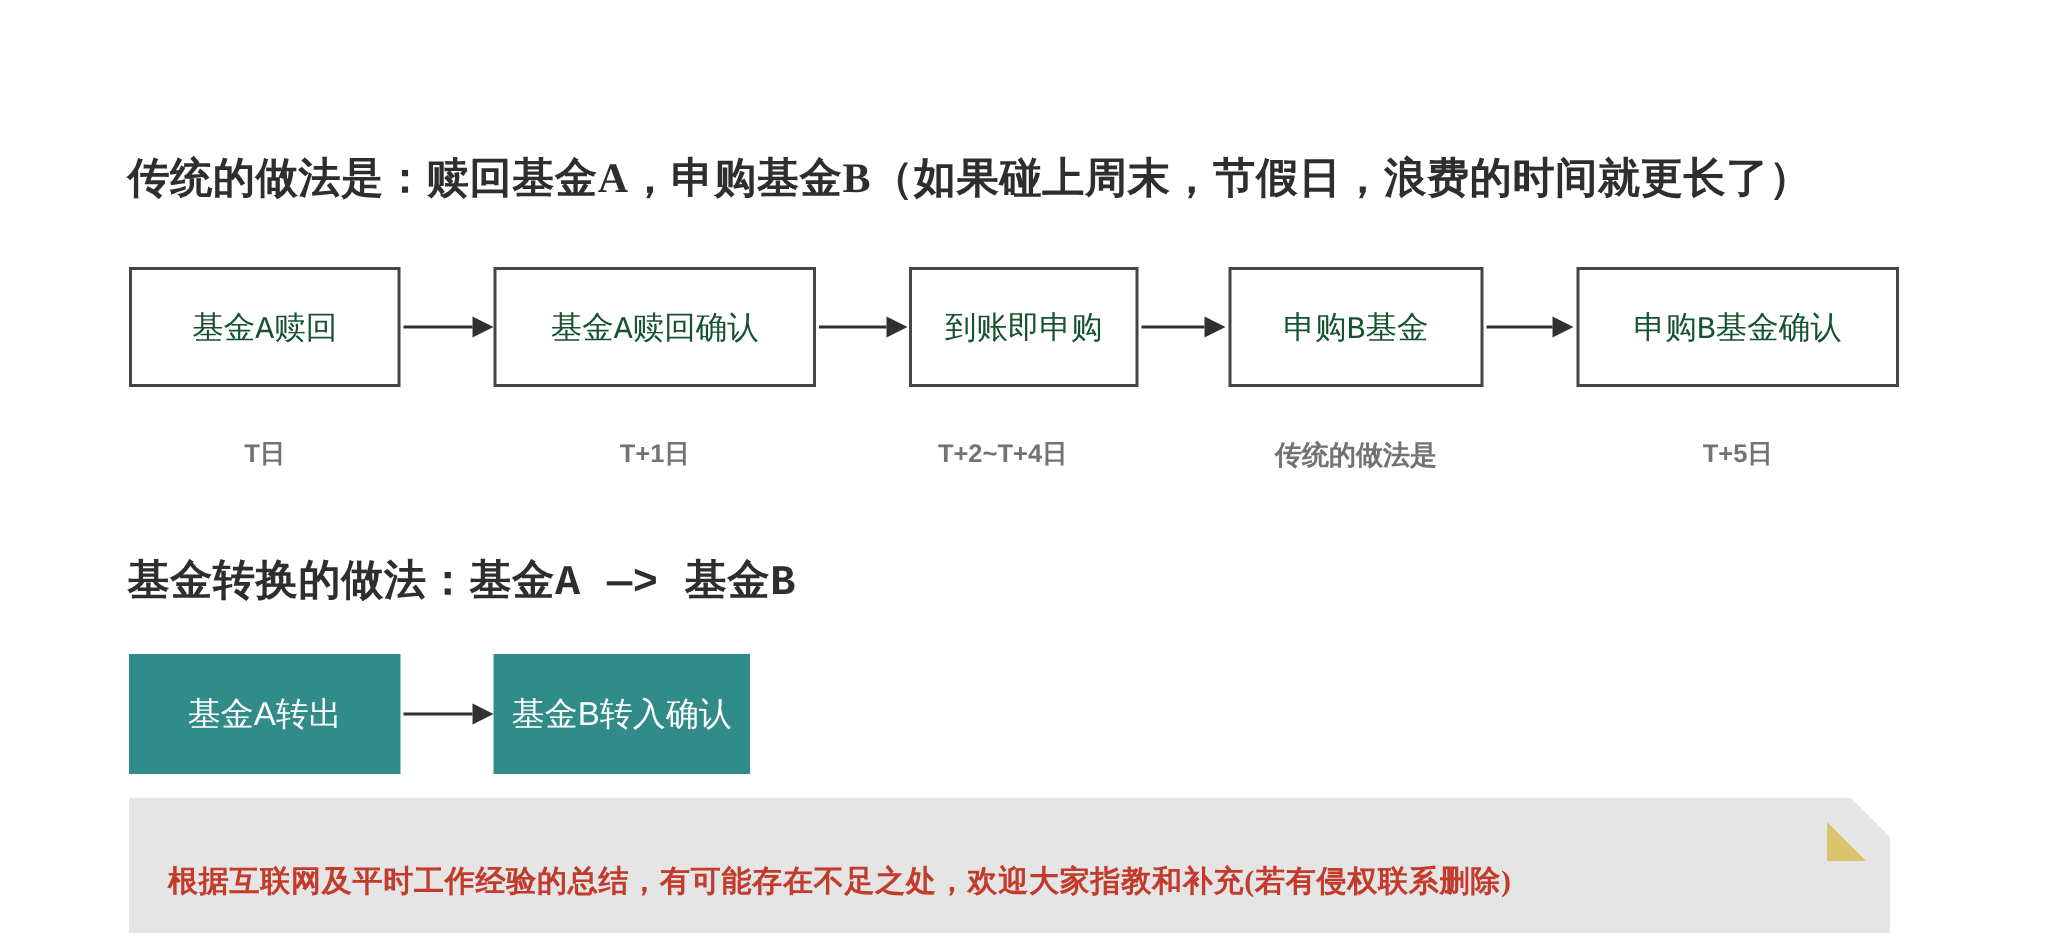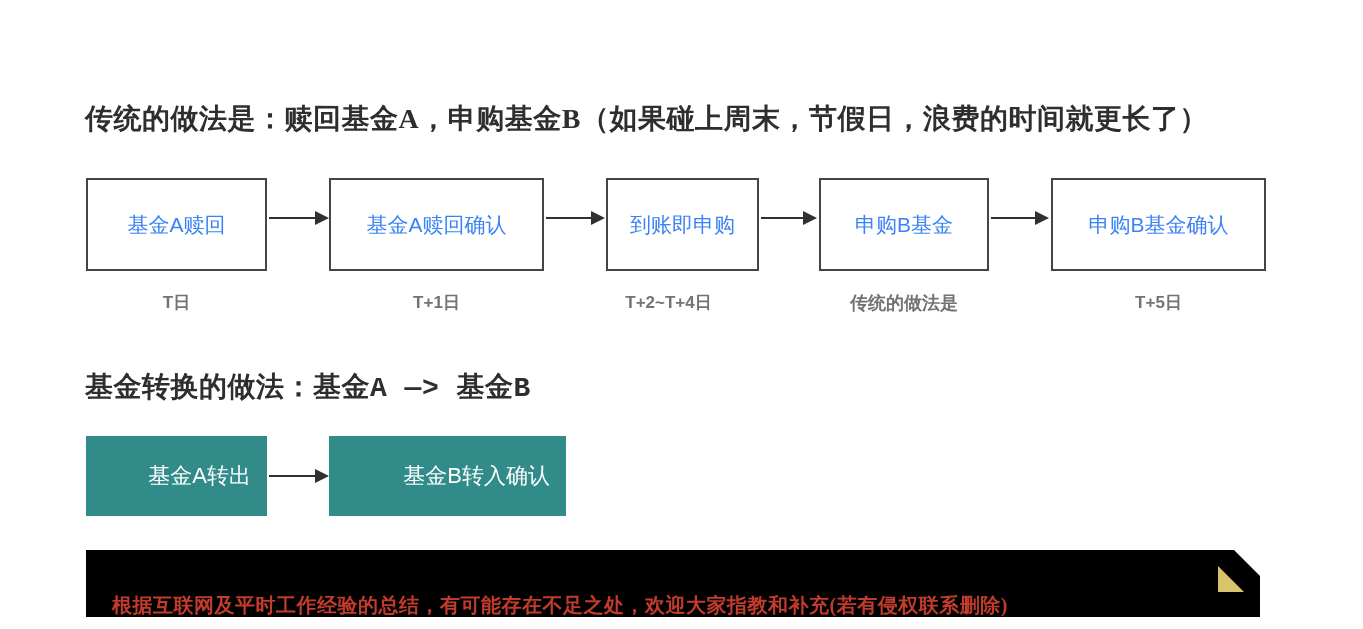--- a/index.html
+++ b/index.html
@@ -14,29 +14,30 @@
     font-size: 28px;
     color: #2e2e2e;
     white-space: nowrap;
     letter-spacing: 0.5px;
   }
   .title-1 { top: 52px; }
   .title-2 { top: 320px; font-family: Liberation Mono, monospace; }
 
   .flow-box {
     position: absolute;
-    height: 93px;
+    height: 80px;
     border: 2px solid #454545;
     background: #ffffff;
     display: flex;
     align-items: center;
     justify-content: center;
     font-size: 21px;
-    color: #3b82f6;
+    color: #14532d;
     white-space: nowrap;
+    font-family: Liberation Mono, monospace;
   }
   .row1 { top: 130px; }
   .b1 { left: 38px;   width: 181px; }
   .b2 { left: 281px;  width: 215px; text-align: center; }
   .b3 { left: 558px;  width: 153px; }
   .b4 { left: 771px;  width: 170px; }
   .b5 { left: 1003px; width: 215px; }
 
   .arrow {
     position: absolute;
@@ -74,36 +75,36 @@
   .t4 { left: 771px;  width: 170px; font-weight: 700; font-size: 18px; }
   .t5 { left: 1003px; width: 215px; }
 
   .teal-box {
     position: absolute;
     top: 388px;
     height: 80px;
     background: #318c89;
     display: flex;
     align-items: center;
-    justify-content: flex-end;
+    justify-content: center;
     font-size: 22px;
     color: #ffffff;
     white-space: nowrap;
   }
   .c1 { left: 38px;  width: 181px; }
-  .c2 { left: 281px; width: 237px; }
+  .c2 { left: 281px; width: 171px; }
   .arrow-row2 { top: 427px; left: 221px; width: 46px; height: 2px; }
 
   .note {
     position: absolute;
     left: 38px;
-    top: 502px;
+    top: 484px;
     width: 1174px;
-    height: 67px;
-    background: #000000;
+    height: 90px;
+    background: #e5e5e5;
     clip-path: polygon(0 0, calc(100% - 26px) 0, 100% 26px, 100% 100%, 0 100%);
   }
   .note-fold {
     position: absolute;
     top: 0;
     right: 0;
     width: 26px;
     height: 26px;
     background: #d9c36d;
     clip-path: polygon(0 0, 100% 100%, 0 100%);

